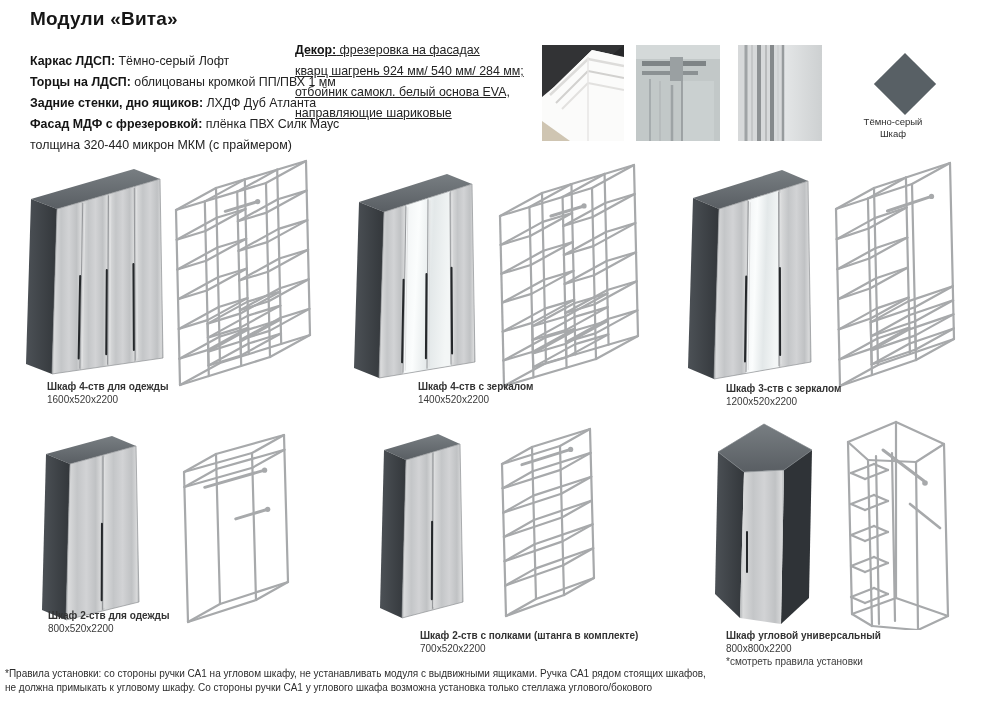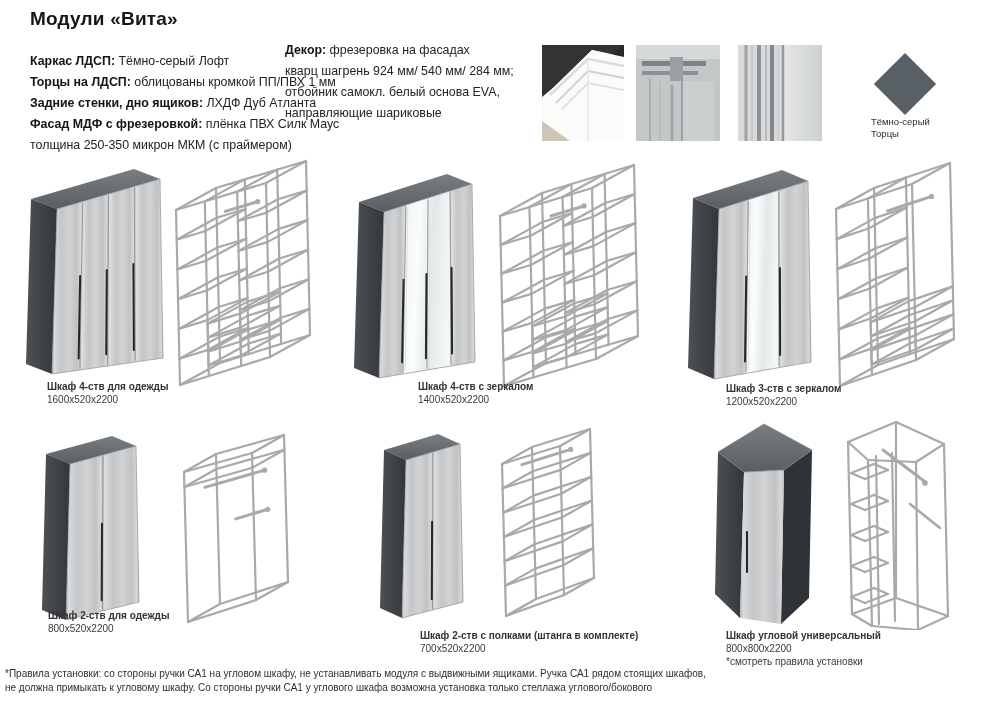--- a/index.html
+++ b/index.html
@@ -1,25 +1,25 @@
 <!DOCTYPE html>
 <html><head>
 <meta charset="utf-8">
 <style>
   html,body{margin:0;padding:0;background:#ffffff;}
   .page{position:relative;width:999px;height:703px;background:#fff;overflow:hidden;
         font-family:"Liberation Sans",sans-serif;color:#1c1c1c;}
   .title{position:absolute;left:30px;top:8px;margin:0;font-size:19px;font-weight:800;letter-spacing:.2px;color:#161616;}
   .specs{position:absolute;font-size:12.4px;line-height:21px;color:#232323;white-space:nowrap;}
   .specs-left{left:30px;top:51px;}
-  .specs-right{left:285px;top:40px;}
+  .specs-right{left:295px;top:40px;text-decoration:underline;}
   .spec-line b{font-weight:700;color:#141414;}
   .tile{position:absolute;top:45px;width:84px;height:96px;overflow:hidden;}
   .diamond{position:absolute;left:883px;top:62px;width:44px;height:44px;transform:rotate(45deg);}
-  .diamond-label{position:absolute;left:871px;top:116px;width:96px;
+  .diamond-label{position:absolute;left:845px;top:116px;width:96px;text-align:center;
                  font-size:9.5px;line-height:12px;color:#2e2e2e;}
   .art{position:absolute;}
   .cap{position:absolute;font-size:10px;line-height:13px;color:#3a3a3a;white-space:nowrap;}
   .cap .nm{font-weight:700;color:#333;}
   .foot{position:absolute;left:5px;top:667px;font-size:10px;line-height:13.5px;color:#2d2d2d;white-space:nowrap;}
 </style>
 </head>
 <body>
 
 <div class="page">
@@ -56,21 +56,21 @@
     </defs>
   </svg>
 
   <h1 class="title">Модули «Вита»</h1>
 
   <div class="specs specs-left">
     <div class="spec-line"><b>Каркас ЛДСП:</b><span> Тёмно-серый Лофт</span></div>
     <div class="spec-line"><b>Торцы на ЛДСП:</b><span> облицованы кромкой ПП/ПВХ 1 мм</span></div>
     <div class="spec-line"><b>Задние стенки, дно ящиков:</b><span> ЛХДФ Дуб Атланта</span></div>
     <div class="spec-line"><b>Фасад МДФ с фрезеровкой:</b><span> плёнка ПВХ Силк Маус</span></div>
-    <div class="spec-line"><b></b><span>толщина 250-350 микрон МКМ (с праймером)</span></div>
+    <div class="spec-line"><b></b><span>толщина 320-440 микрон МКМ (с праймером)</span></div>
   </div>
   <div class="specs specs-right">
     <div class="spec-line"><b>Декор:</b><span> фрезеровка на фасадах</span></div>
     <div class="spec-line"><b></b><span>кварц шагрень 924 мм/ 540 мм/ 284 мм;</span></div>
     <div class="spec-line"><b></b><span>отбойник самокл. белый основа EVA,</span></div>
     <div class="spec-line"><b></b><span>направляющие шариковые</span></div>
   </div>
 
   <div class="tile" style="left:542px;width:82px">
     <svg width="82" height="96">
@@ -109,21 +109,21 @@
       <line x1="28" y1="0" x2="28" y2="96" stroke="#b9bbbc" stroke-width="2"></line>
       <line x1="34" y1="0" x2="34" y2="96" stroke="#85898b" stroke-width="4"></line>
       <line x1="40" y1="0" x2="40" y2="96" stroke="#cfd1d2" stroke-width="2"></line>
       <line x1="45" y1="0" x2="45" y2="96" stroke="#979b9d" stroke-width="2.5"></line>
     </svg>
   </div>
 
   <div class="diamond" id="swatch-diamond" style="background: rgb(88, 96, 101);"></div>
   <div class="diamond-label">
     <div>Тёмно-серый</div>
-    <div>Торцы</div>
+    <div>Шкаф</div>
   </div>
 
   <svg id="sol1" class="art" style="left:23px;top:160px" width="145" height="218">
       <polygon points="34,49 137,19 111,9 8,39" fill="url(#gTop)" stroke="none" stroke-width="0" stroke-linejoin="round"></polygon>
       <polygon points="34,49 8,39 3,204 29,214" fill="url(#gSide)" stroke="none" stroke-width="0" stroke-linejoin="round"></polygon>
       <polygon points="34,49 59.75,41.5 56.75,210 29,214" fill="url(#gFront)" stroke="none" stroke-width="0" stroke-linejoin="round"></polygon>
       <polygon points="59.75,41.5 85.5,34 84.5,206 56.75,210" fill="url(#gFront)" stroke="none" stroke-width="0" stroke-linejoin="round"></polygon>
       <polygon points="85.5,34 111.25,26.5 112.25,202 84.5,206" fill="url(#gFront)" stroke="none" stroke-width="0" stroke-linejoin="round"></polygon>
       <polygon points="111.25,26.5 137,19 140,198 112.25,202" fill="url(#gFront)" stroke="none" stroke-width="0" stroke-linejoin="round"></polygon>
       <line x1="61.959520000000005" y1="44.21616" x2="59.24848000000001" y2="206.27184" stroke="#e0e1e2" stroke-width="1" stroke-linecap="round"></line>

